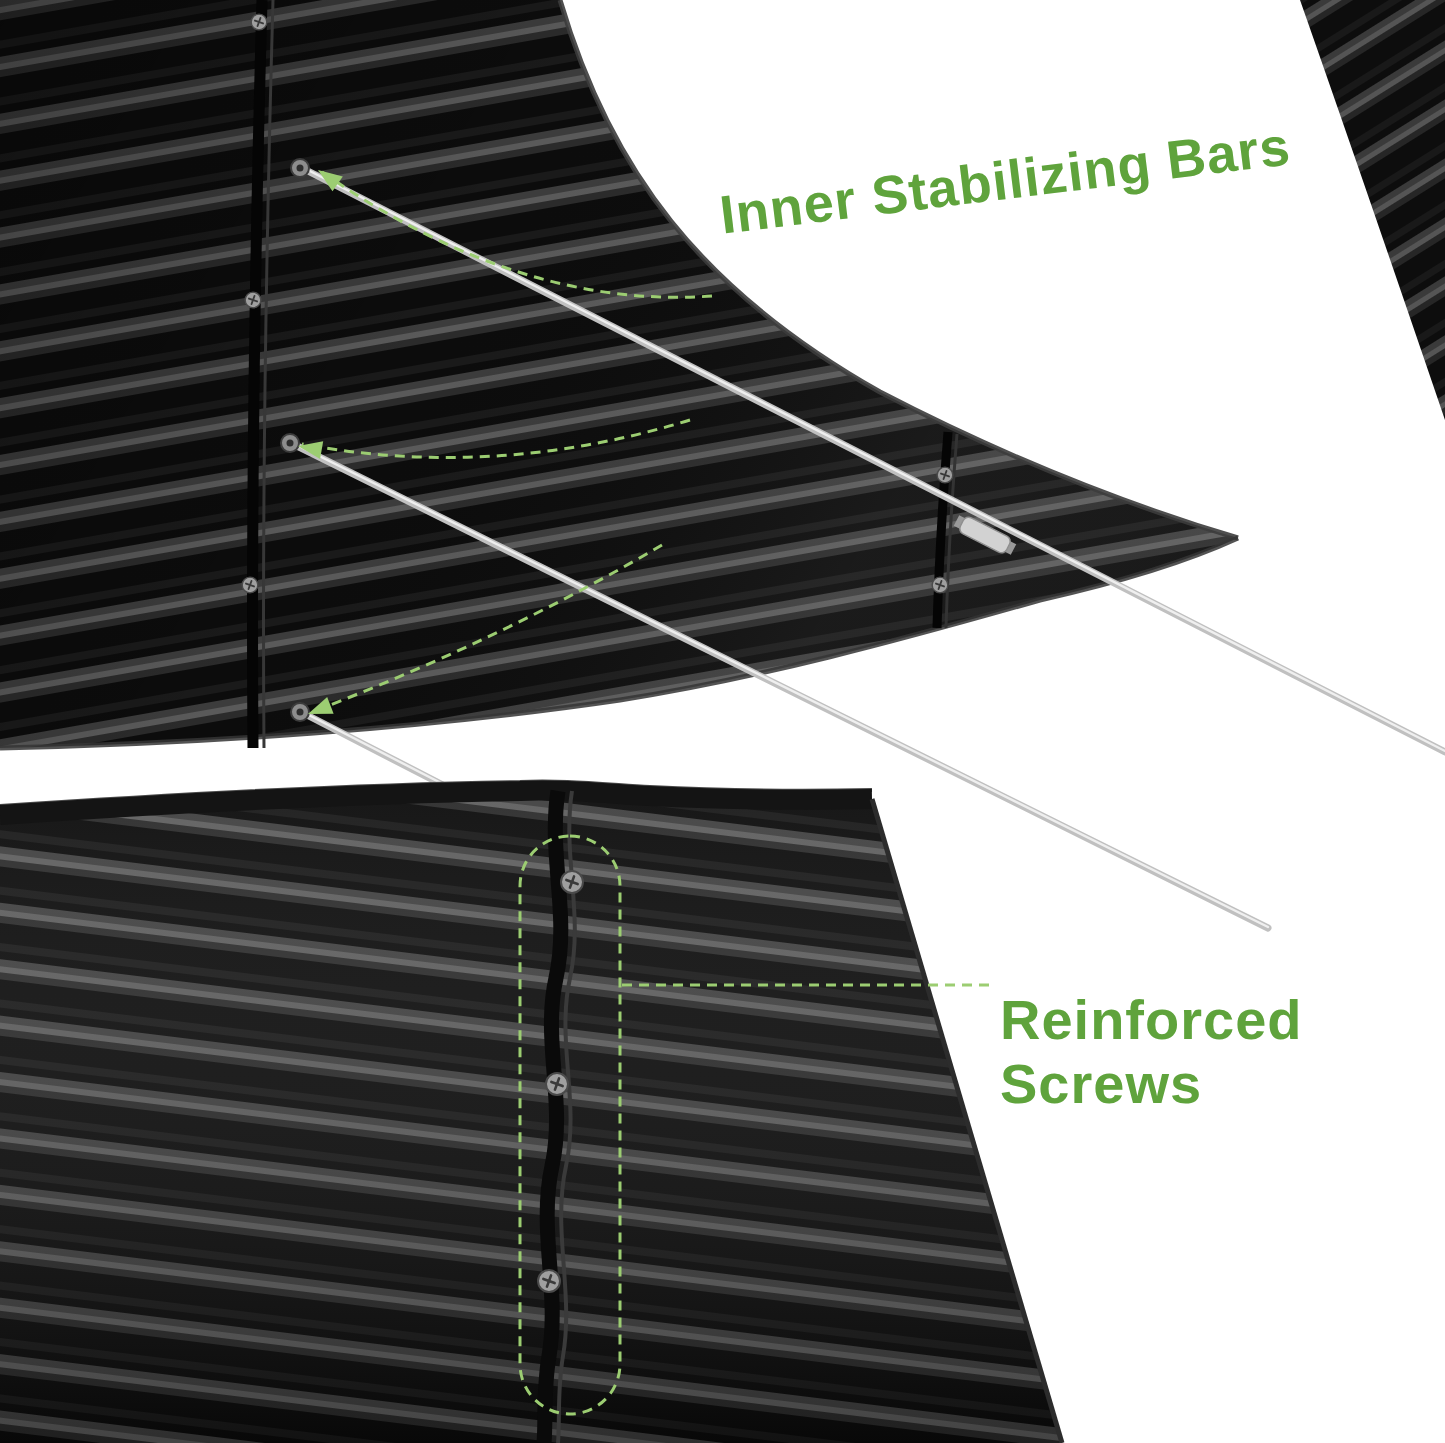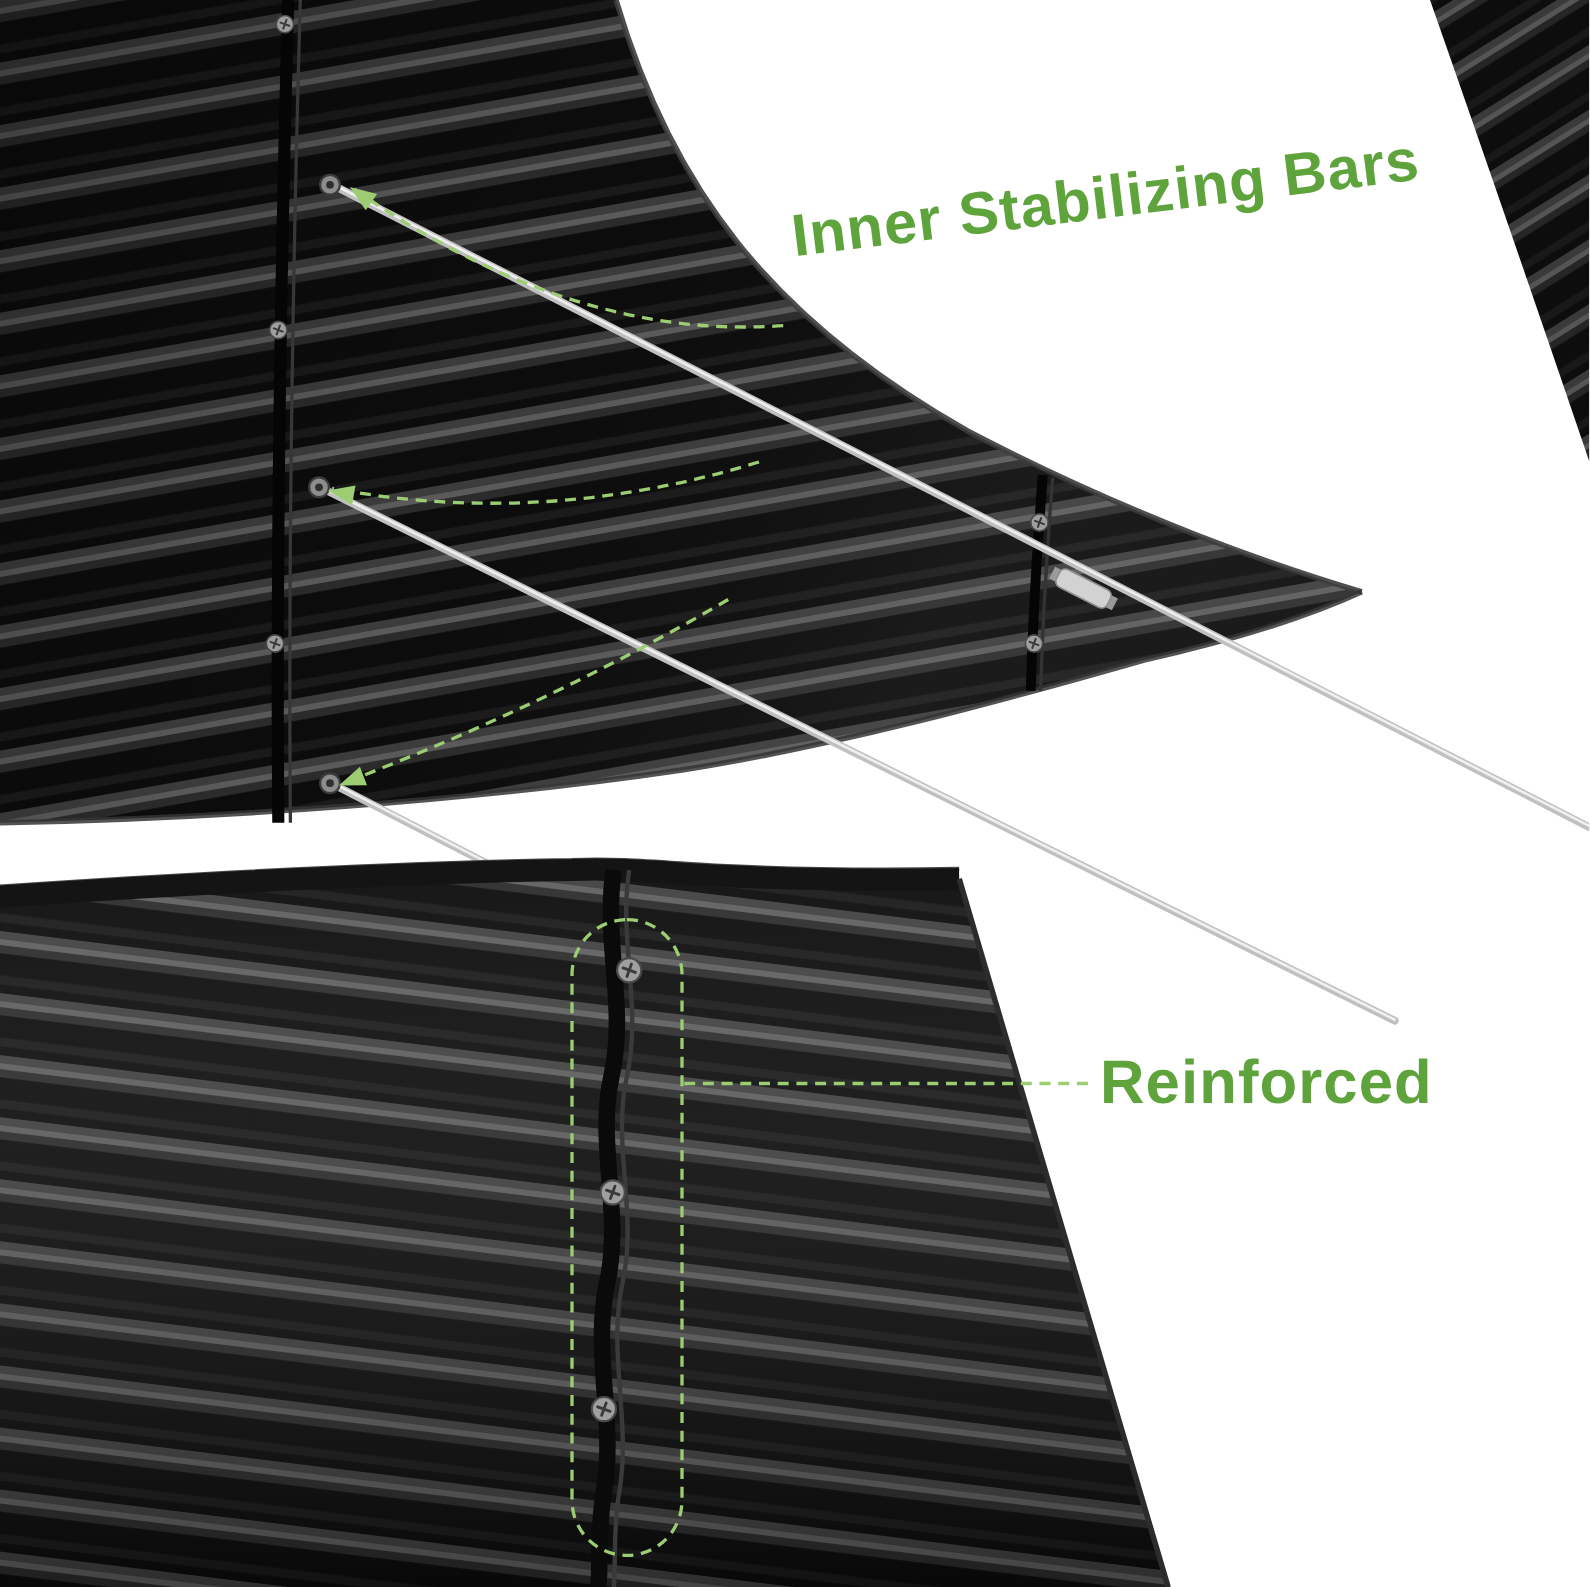--- a/index.html
+++ b/index.html
@@ -24,21 +24,21 @@
   .rod-hl{stroke:#efefef;stroke-width:2.4;stroke-linecap:round;fill:none;}
   .label-bars{
     position:absolute;left:645px;top:142px;width:720px;
     text-align:center;white-space:nowrap;
     transform:rotate(-7deg);
     font-size:54px;font-weight:700;line-height:76px;
     color:var(--annotation-green);
     letter-spacing:1px;
   }
   .label-screws{
-    position:absolute;left:1000px;top:952px;
+    position:absolute;left:1000px;top:988px;
     font-size:56px;font-weight:700;line-height:64px;
     color:var(--annotation-green);
     letter-spacing:1px;
   }
   .label-screws span{display:block;}
 </style>
 </head>
 <body>
 
 <div class="canvas">
@@ -194,15 +194,16 @@
       <path class="arrowhead" d="M0 0 L-24 -9 L-24 9 Z" transform="translate(308,714) rotate(159)"></path>
       <rect class="dash" x="520" y="836" width="100" height="578" rx="50"></rect>
       <line class="dash" x1="622" y1="985" x2="996" y2="985"></line>
     </g>
   </svg>
 
   <div class="label-bars">Inner Stabilizing Bars</div>
 
   <div class="label-screws">
     <span>Reinforced</span>
+    <span>Screws</span>
   </div>
 
 </div>
 
 </body></html>

